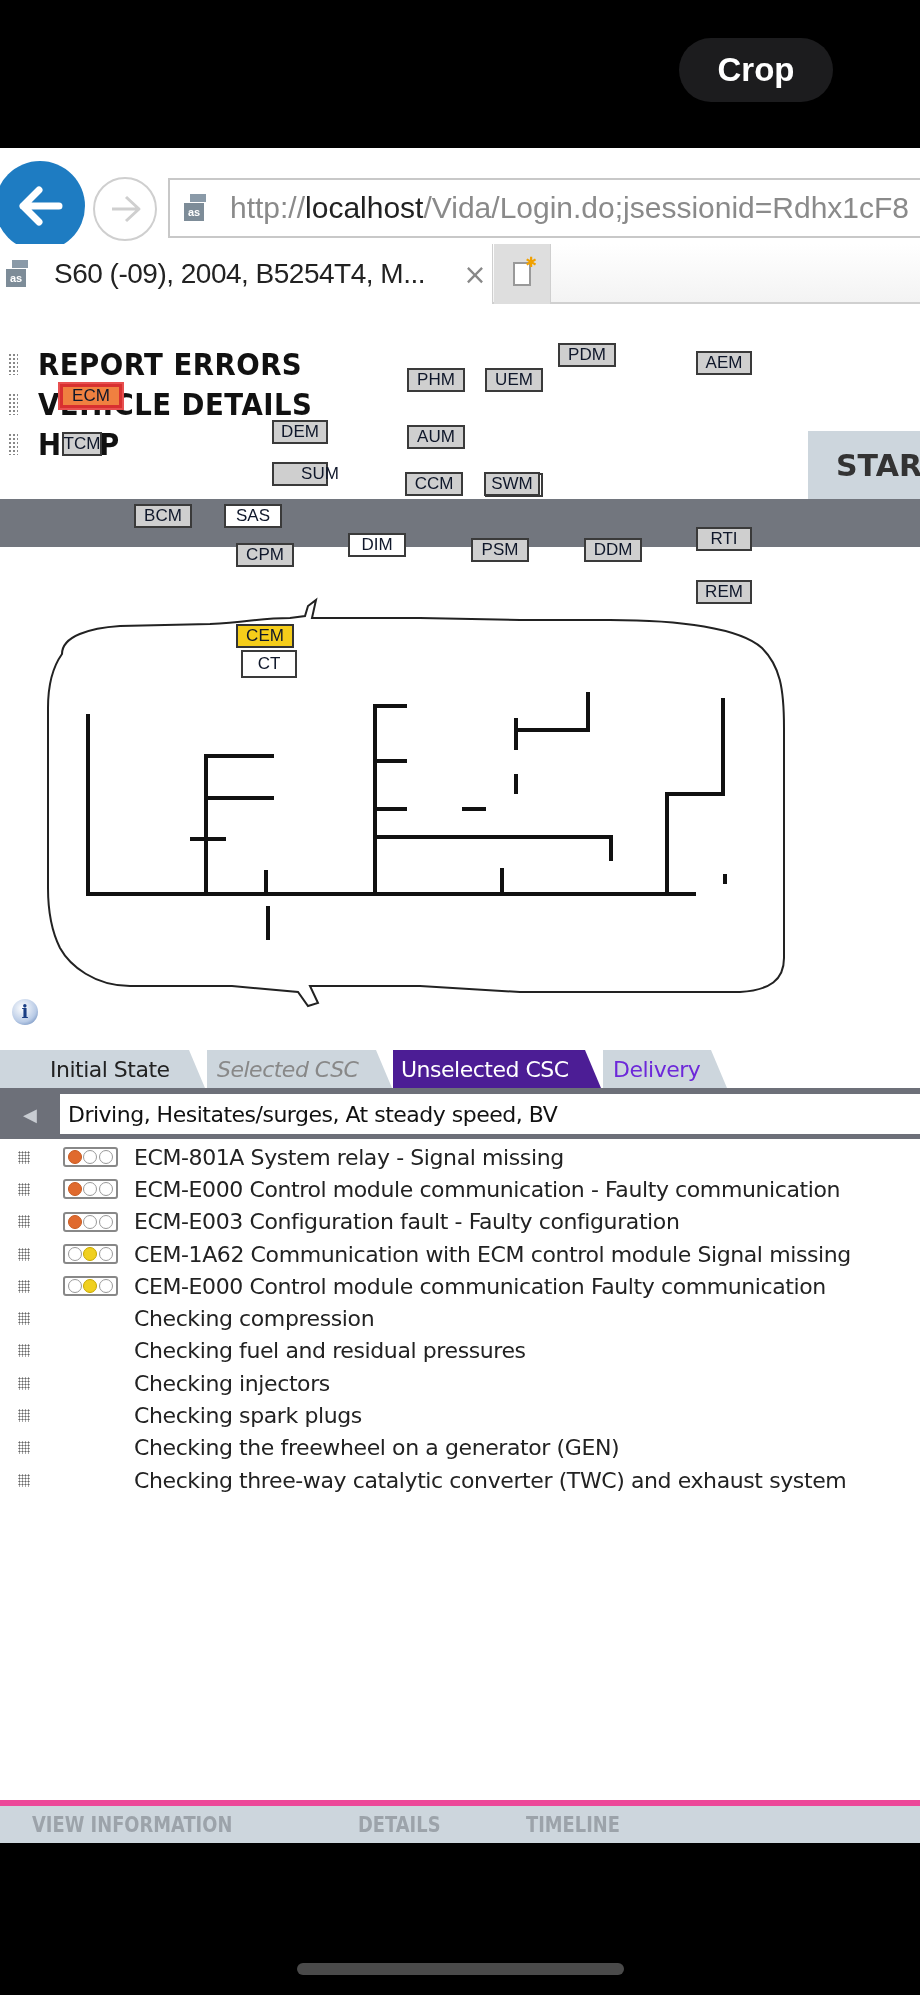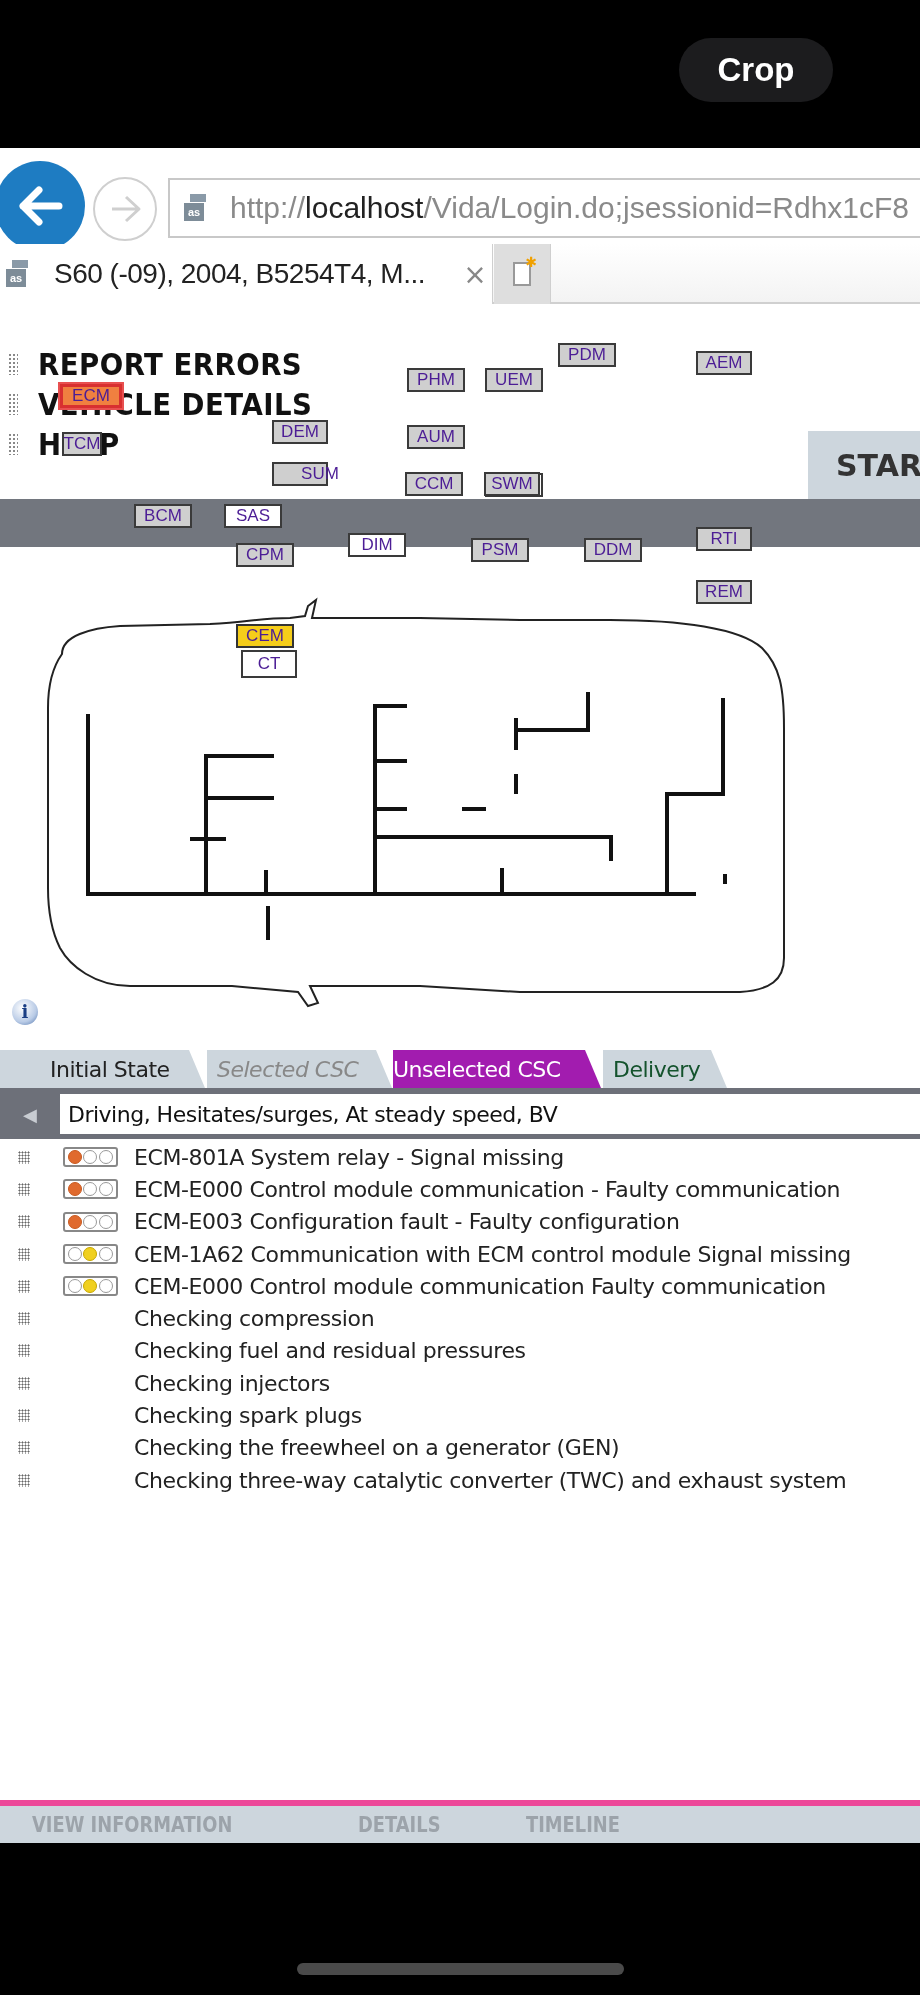--- a/index.html
+++ b/index.html
@@ -33,34 +33,34 @@
   
   .menu { position: absolute; left: 0; top: 196px; }
   .menu-item { display: flex; align-items: center; height: 40px; }
   .grip { width: 10px; height: 22px; margin: 0 20px 0 8px; background-image: radial-gradient(#888 40%, transparent 45%); background-size: 4px 4px; }
   .menu-label { font-family: "DejaVu Sans", sans-serif; font-weight: bold; font-size: 30px; color: #111; transform: scaleX(0.92); transform-origin: left; letter-spacing: 0.5px; }
   .start-tab { position: absolute; left: 808px; top: 283px; width: 130px; height: 68px; background: #cdd6dd; display: flex; align-items: center; padding-left: 28px; font-family: "DejaVu Sans", sans-serif; font-weight: bold; font-size: 30px; color: #333; }
   .gray-band { position: absolute; left: 0; top: 351px; width: 920px; height: 48px; background: #72767e; }
 
   
   .diagram { position: absolute; left: 0; top: 440px; width: 920px; height: 540px; }
-  .node { position: absolute; height: 24px; background: #cfcfcf; border: 2px solid #3a3a3a; font-family: "Liberation Sans", sans-serif; font-size: 17px; color: #4c1d95; display: flex; align-items: center; justify-content: center; }
+  .node { position: absolute; height: 24px; background: #cfcfcf; border: 2px solid #3a3a3a; font-family: "Liberation Sans", sans-serif; font-size: 17px; color: #0f172a; display: flex; align-items: center; justify-content: center; }
   .node.white { background: #fff; }
   .node.ecm { background: #f08040; border: 3px solid #d83030; box-shadow: 0 0 0 2px #e85050; }
   .node.cem { background: #f5cd1a; border-color: #333; margin-top: 40px; }
   .wire { position: absolute; background: #111; }
 
   
   .info-icon { position: absolute; left: 12px; top: 851px; width: 26px; height: 26px; border-radius: 50%; background: radial-gradient(circle at 40% 35%, #fff, #b9cbe6 60%, #4a6fa8); color: #1a3e84; font-family: "DejaVu Serif", serif; font-weight: bold; font-size: 18px; text-align: center; line-height: 26px; }
   .tabs { position: absolute; left: 0; top: 902px; width: 920px; height: 38px; }
   .csc-tab { position: absolute; top: 0; height: 38px; display: flex; align-items: center; font-family: "DejaVu Sans", sans-serif; font-size: 22px; letter-spacing: -0.5px; clip-path: polygon(0 0, calc(100% - 16px) 0, 100% 100%, 0 100%); }
   .tab-initial { left: 0; width: 205px; background: #cdd6dd; color: #222; padding-left: 50px; }
   .tab-selected { left: 207px; width: 185px; background: #cdd6dd; color: #888; padding-left: 10px; font-style: italic; }
-  .tab-unselected { left: 393px; width: 208px; background: #a21caf; color: #fff; }
-  .tab-delivery { left: 603px; width: 124px; background: #cdd6dd; color: #14532d; padding-left: 10px; }
+  .tab-unselected { left: 393px; width: 208px; background: #4c1d95; color: #fff; padding-left: 8px; }
+  .tab-delivery { left: 603px; width: 124px; background: #cdd6dd; color: #6d28d9; padding-left: 10px; }
   .symptom-bar { position: absolute; left: 0; top: 940px; width: 920px; height: 51px; background: #6d7079; }
   .collapse-btn { position: absolute; left: 0; top: 6px; width: 60px; height: 40px; display: flex; align-items: center; justify-content: center; color: #c8ccd2; font-size: 18px; }
   .symptom-field { position: absolute; left: 60px; top: 6px; width: 870px; height: 40px; background: #fff; display: flex; align-items: center; padding-left: 8px; font-family: "DejaVu Sans", sans-serif; font-size: 22px; color: #111; letter-spacing: -0.5px; }
 
   
   .list { position: absolute; left: 0; top: 993px; width: 920px; }
   .row { height: 32.3px; display: flex; align-items: center; position: relative; }
   .row .grip2 { position: absolute; left: 18px; width: 12px; height: 13px; background-image: radial-gradient(#666 45%, transparent 50%); background-size: 3px 3px; }
   .lights { position: absolute; left: 63px; width: 55px; height: 20px; border: 2px solid #888; border-radius: 3px; display: flex; align-items: center; justify-content: space-around; padding: 0 2px; }
   .lamp { width: 14px; height: 14px; border-radius: 50%; border: 1.5px solid #999; background: #fff; }

